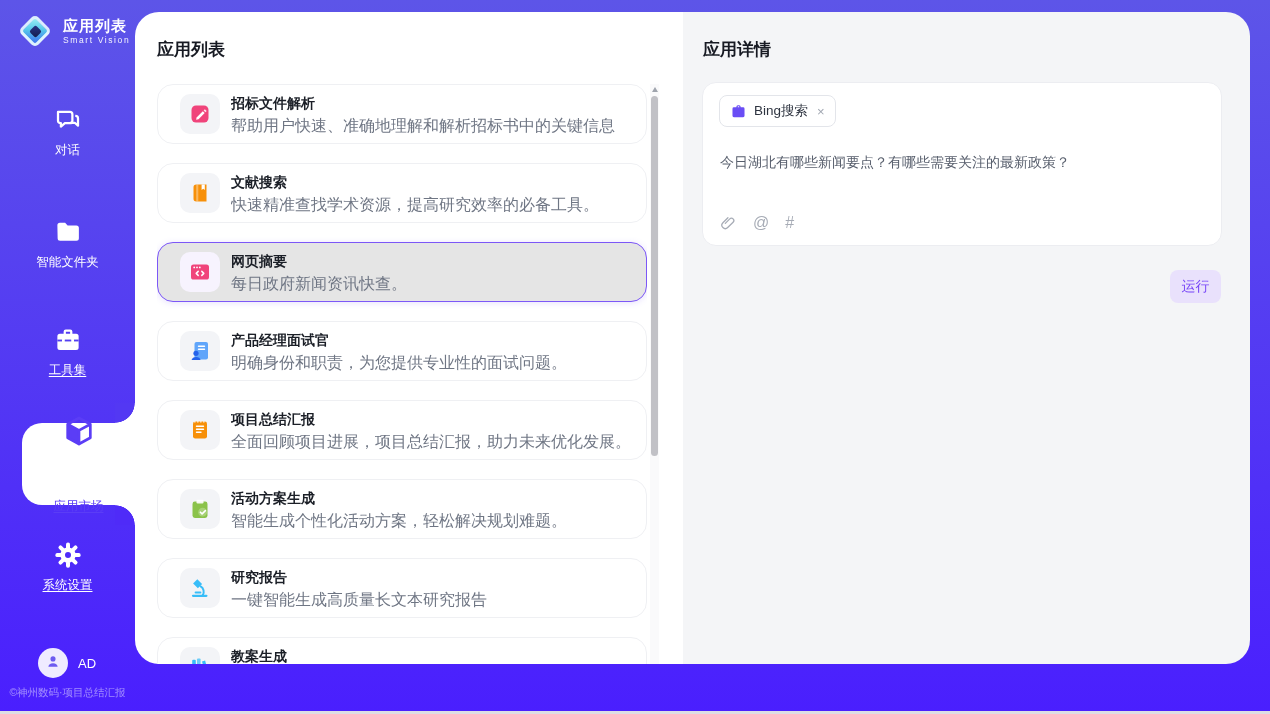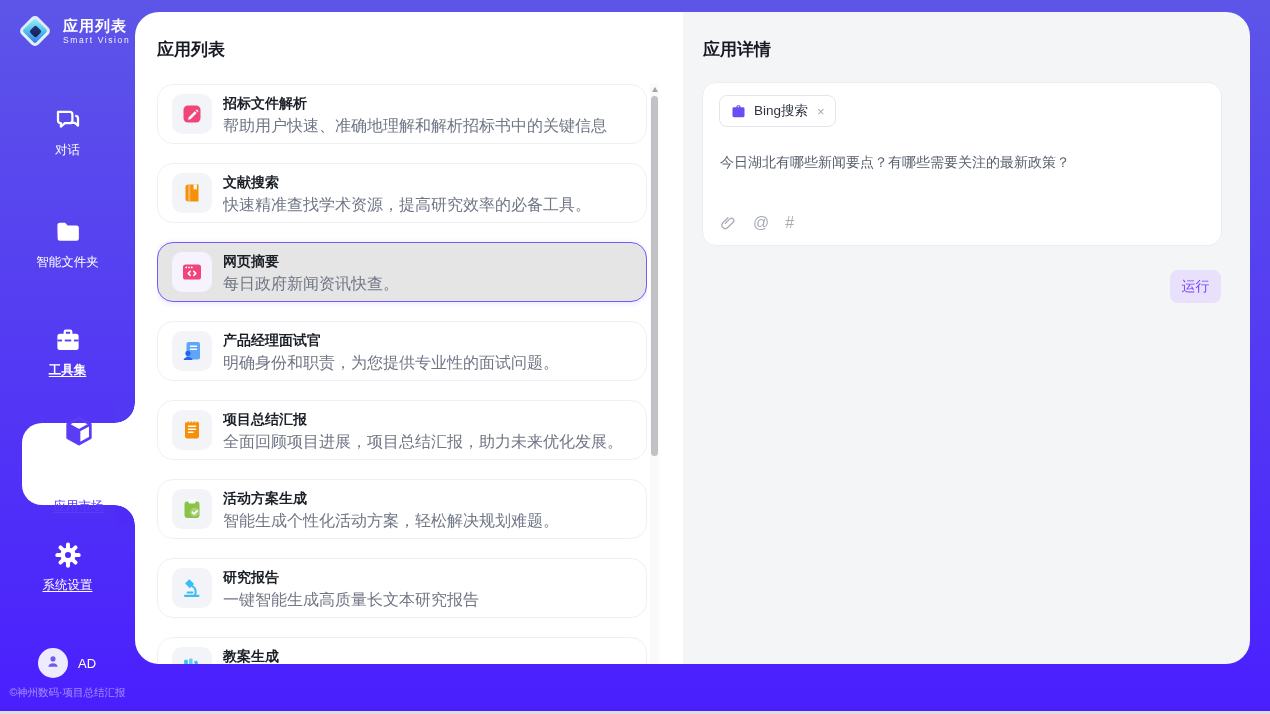--- a/index.html
+++ b/index.html
@@ -19,21 +19,21 @@
         background:linear-gradient(135deg,#9BEFF4 0%,#56C7EA 45%,#3E6FF0 100%);
         border:3px solid rgba(235,245,255,.9); border-radius:5px; }
   .logo-diamond .d2 { position:absolute; left:15px; top:15px; width:9px; height:9px; transform:rotate(45deg);
         background:linear-gradient(135deg,#273585,#141C4D); border-radius:2px; }
   .logo-name { font-size:15px; font-weight:bold; letter-spacing:1px; line-height:17px; }
   .logo-sub { font-size:8.5px; letter-spacing:1.6px; opacity:.92; margin-top:1px; }
 
   .nav-item { position:absolute; left:0; width:135px; text-align:center; cursor:pointer; }
   .nav-item:nth-of-type(1){ top:104px; }
   .nav-item:nth-of-type(2){ top:216px; }
-  .nav-item:nth-of-type(3){ top:324px;font-weight:bold; }
+  .nav-item:nth-of-type(3){ top:324px; }
   .nav-item:nth-of-type(4){ top:423px;gap:48px; }
   .nav-item:nth-of-type(5){ top:539px; }
   .nav-icon { display:block; height:32px; line-height:30px; }
   .nav-icon svg { vertical-align:middle; }
   .nav-label { display:block; margin-top:6px; font-size:12.5px; color:#fff; }
   .nav-item.underlined .nav-label { text-decoration:underline; text-underline-offset:2px; }
   .fillet { display:none; }
   .nav-item.active { left:22px; width:113px; height:82px; background:#fff; border-radius:20px 0 0 20px;
        display:flex; flex-direction:column; justify-content:center; }
   .nav-item.active .nav-label { color:#5B3DF6; margin-top:4px; }
@@ -49,21 +49,21 @@
   
   .content { position:absolute; left:135px; top:12px; width:1115px; height:652px; border-radius:24px; overflow:hidden; display:flex; }
   .left-panel  { position:relative; width:548px; height:688px; background:#fff; }
   .right-panel { position:relative; flex:1; height:688px; background:#F4F5F7; }
   .panel-title { position:absolute; left:22px; top:26px; font-size:17px; font-weight:bold; color:#171A23; }
   .right-panel .panel-title { left:20px; }
 
   
   .list-viewport { position:absolute; left:22px; top:72px; width:490px; height:592px; overflow:hidden; }
   .app-card { position:relative; width:490px; height:60px; margin-bottom:19px; background:#fff;
-      border:1px solid #EFF0F3; border-radius:16px; display:flex; align-items:center; padding-left:14px; cursor:pointer; }
+      border:1px solid #EFF0F3; border-radius:16px; display:flex; align-items:center; padding-left:22px; cursor:pointer; }
   .app-card.selected { background:#e5e5e5; border:1.5px solid #7C57F7; box-shadow:0 1px 6px rgba(124,87,247,.18); }
   .card-icon-box { width:40px; height:40px; border-radius:10px; background:#F3F4F7; display:flex; align-items:center; justify-content:center; flex:0 0 40px; }
   .app-card.selected .card-icon-box { background:#F7F3FE; }
   .card-text { margin-left:11px; overflow:hidden; }
   .card-title { font-size:14px; font-weight:bold; color:#1B1F27; line-height:18px; }
   .card-desc { font-size:16px; color:#6F7684; line-height:17px; margin-top:5px; white-space:nowrap; }
 
   
   .scrollbar { position:absolute; left:515px; top:72px; width:9px; height:592px; background:#FAFAFB; }
   .sb-arrow { position:absolute; left:0; width:9px; height:12px; }

